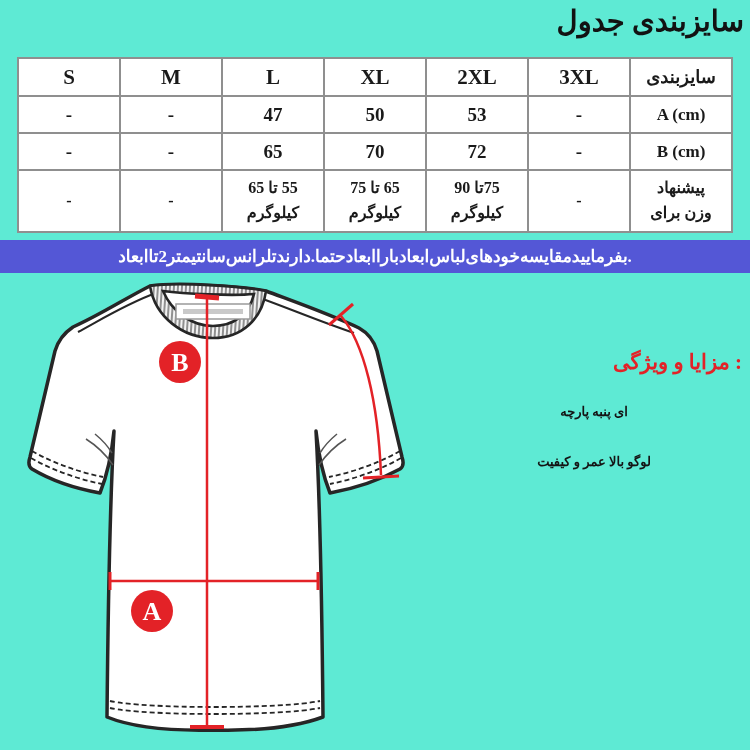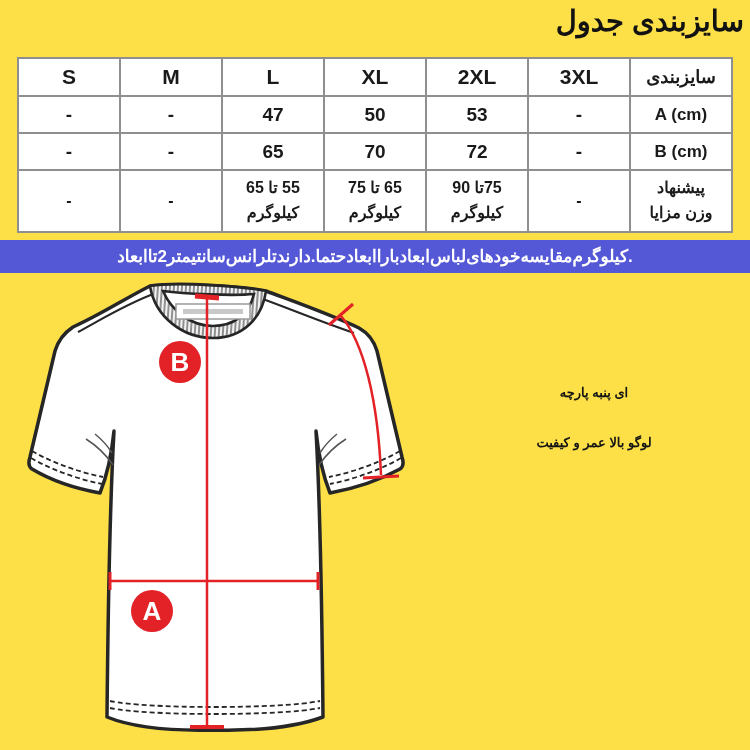--- a/index.html
+++ b/index.html
@@ -1,17 +1,17 @@
 <!DOCTYPE html>
 <html lang="fa"><head>
 <meta charset="utf-8">
 <style>
   html,body{margin:0;padding:0;background:#fff;}
-  #page{position:relative;width:750px;height:750px;background:#fde047;overflow:hidden;
-        font-family:Liberation Sans, sans-serif;color:#1a1a1a;}
+  #page{position:relative;width:750px;height:750px;background:#5eead4;overflow:hidden;
+        font-family:Liberation Serif, serif;color:#1a1a1a;}
 
   
   .page-title{position:absolute;top:4px;right:6px;font-size:29px;font-weight:800;
               letter-spacing:-0.5px;color:#121212;}
 
   
   .size-table{position:absolute;top:57px;left:17px;width:716px;border-collapse:collapse;
               direction:rtl;table-layout:fixed;}
   .size-table td,.size-table th{border:2px solid #8f8f8f;text-align:center;vertical-align:middle;
               font-weight:bold;padding:1px 2px;background:#fff;}
@@ -66,21 +66,21 @@
     <tr>
       <td class="row-label" dir="ltr">B (cm)</td>
       <td>-</td>
       <td>72</td>
       <td>70</td>
       <td>65</td>
       <td>-</td>
       <td>-</td>
     </tr>
     <tr class="weight-row">
-      <td class="row-label" dir="ltr"><span dir="rtl">پیشنهاد</span><br><span dir="rtl">مزایا</span> <span dir="rtl">وزن</span></td>
+      <td class="row-label" dir="ltr"><span dir="rtl">پیشنهاد</span><br><span dir="rtl">برای</span> <span dir="rtl">وزن</span></td>
       <td>-</td>
       <td>75تا 90 کیلوگرم</td>
       <td>65 تا 75 کیلوگرم</td>
       <td>55 تا 65 کیلوگرم</td>
       <td>-</td>
       <td>-</td>
     </tr>
   </tbody>
     </table>
 
@@ -94,21 +94,21 @@
       <span dir="rtl">.</span>
       <span dir="rtl">حتما</span> 
       <span dir="rtl">ابعاد</span> 
       <span dir="rtl">را</span> 
       <span dir="rtl">با</span> 
       <span dir="rtl">ابعاد</span> 
       <span dir="rtl">لباس</span> 
       <span dir="rtl">های</span> 
       <span dir="rtl">خود</span> 
       <span dir="rtl">مقایسه</span> 
-      <span dir="rtl">کیلوگرم</span>
+      <span dir="rtl">بفرمایید</span>
       <span dir="rtl">.</span>
     </div>
 
   <svg class="shirt-svg" viewBox="0 0 432 462">
     <defs>
       <pattern id="rib" width="4" height="9" patternUnits="userSpaceOnUse" patternTransform="rotate(4)">
         <rect width="4" height="9" fill="#f3f3f3"></rect>
         <line x1="2" y1="0" x2="2" y2="9" stroke="#4d4d4d" stroke-width="1.2"></line>
       </pattern>
     </defs>
@@ -166,17 +166,18 @@
     <line x1="313" y1="44" x2="337" y2="23" stroke="#e32227" stroke-width="3"></line>
     <line x1="347" y1="197" x2="383" y2="195" stroke="#e32227" stroke-width="3"></line>
 
     <circle cx="164" cy="81" r="21" fill="#e32227"></circle>
     <text x="164" y="90" text-anchor="middle" font-size="26" font-weight="bold" fill="#ffffff">B</text>
     <circle cx="136" cy="330" r="21" fill="#e32227"></circle>
     <text x="136" y="339" text-anchor="middle" font-size="26" font-weight="bold" fill="#ffffff">A</text>
   </svg>
 
   <div class="features">
+    <div class="features-heading" dir="ltr" style="color: rgb(227, 34, 39);"><span dir="rtl">ویژگی</span> <span dir="rtl">و</span> <span dir="rtl">مزایا</span> <span dir="rtl">:</span></div>
     <div class="feature-item" dir="ltr"><span dir="rtl">پارچه</span> <span dir="rtl">پنبه</span> <span dir="rtl">ای</span></div>
     <div class="feature-item" dir="ltr"><span dir="rtl">کیفیت</span> <span dir="rtl">و</span> <span dir="rtl">عمر</span> <span dir="rtl">بالا</span> <span dir="rtl">لوگو</span></div>
   </div>
 
 </div>
 
 </body></html>

